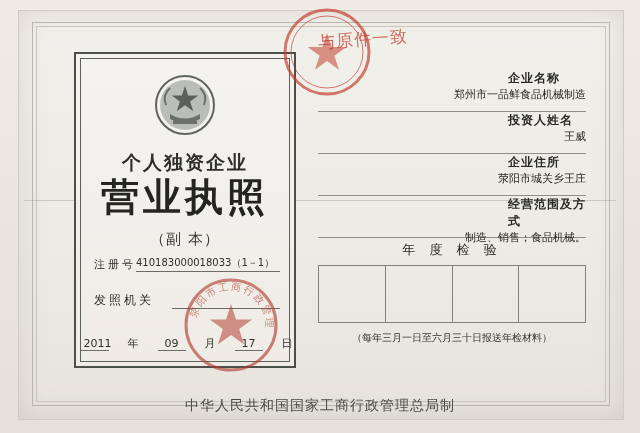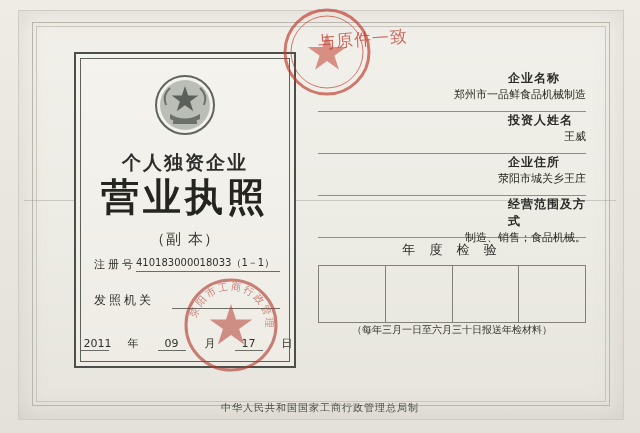--- a/index.html
+++ b/index.html
@@ -125,28 +125,28 @@
     letter-spacing:5px;font-weight:normal;
   }
   .grid{
     margin-top:6px;border:1px solid #7f817a;border-right:none;
     display:flex;height:56px;
   }
   .grid .cell{
     flex:1;border-right:1px solid #7f817a;
   }
   .note{
-    text-align:center;font-size:10px;color:#33342e;
+    margin-top:8px;text-align:center;font-size:10px;color:#33342e;
     letter-spacing:0px;
   }
 
   
   .footer{
     position:absolute;left:0;right:0;bottom:18px;text-align:center;
-    font-size:10px;color:#4a4b45;letter-spacing:1px;
+    font-size:14px;color:#4a4b45;letter-spacing:1px;
   }
   .fold{
     position:absolute;left:24px;right:24px;top:200px;height:1px;
     background:rgba(140,136,126,.35);
   }
 </style>
 </head>
 <body>
 
 <div class="page">

